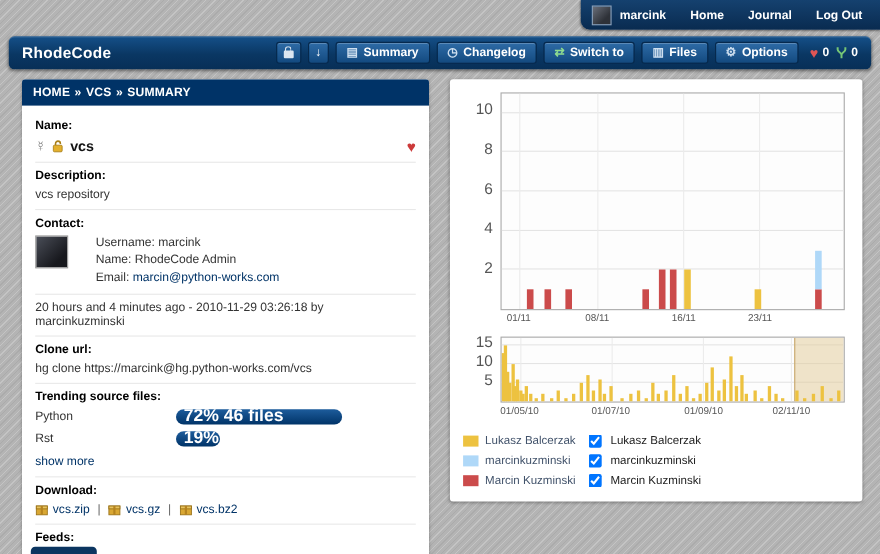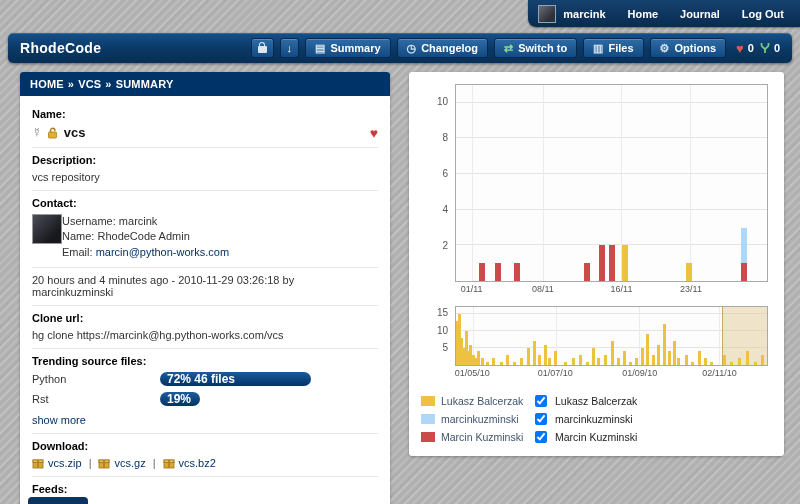--- a/index.html
+++ b/index.html
@@ -54,41 +54,41 @@
 .bc-sep{margin:0 4px;}
 .panel-body{padding:6px 12px 10px;}
 
 .section{padding:6px 0 7px;border-bottom:1px solid #e8e8e8;}
 .section.last{border-bottom:none;}
 .lbl{display:block;font-weight:bold;color:#000;margin-bottom:5px;}
 .name-row{display:flex;align-items:center;gap:5px;}
 .hg-glyph{color:#777;font-size:13px;line-height:1;}
 .repo-name{font-weight:bold;font-size:13px;color:#111;}
 .follow-heart{margin-left:auto;color:#cc3a3a;font-size:14px;line-height:1;cursor:pointer;}
-.contact-row{display:flex;gap:0;}
+.contact-row{display:flex;gap:25px;}
 .contact-avatar{width:30px;height:30px;flex:none;border:1px solid #999;
   background:linear-gradient(135deg,#4a4e58 0%,#17181d 75%);}
 .contact-lines{line-height:1.4;}
 .link{color:#003367;font-weight:normal;text-decoration:none;cursor:pointer;}
 .trend-row{display:flex;align-items:center;margin-bottom:6px;}
 .trend-name{width:128px;flex:none;}
 .trend-track{width:210px;flex:none;}
 .trend-bar{display:block;height:14px;border-radius:8px;
   background:linear-gradient(#1d5c9c,#003367);
-  color:#fff;font-size:12px;font-weight:bold;line-height:14px;padding:0 7px;white-space:nowrap;overflow:hidden;}
+  color:#fff;font-size:16px;font-weight:bold;line-height:14px;padding:0 7px;white-space:nowrap;overflow:hidden;}
 .show-more{display:inline-block;margin-top:2px;}
 .inline-row{display:flex;align-items:center;gap:4px;flex-wrap:wrap;}
 .sep{color:#666;margin:0 3px;}
 .pkg-ic,.feed-ic{display:inline-flex;line-height:0;}
 
 .chart-block{position:relative;margin:6px 4px 0 34px;}
 .ylabels{position:absolute;left:-30px;top:0;width:26px;}
 .ylabels.main-y{height:198px;}
 .ylabels.mini-y{height:60px;}
-.ytick{position:absolute;right:3px;font-size:10px;color:#555;}
+.ytick{position:absolute;right:3px;font-size:14px;color:#555;}
 .plot{position:relative;border:1px solid #a9a9a9;background:#fdfdfd;overflow:hidden;}
 .plot.main{height:198px;}
 .plot.mini{height:60px;}
 .hgrid{position:absolute;left:0;right:0;height:1px;background:#e4e4e4;z-index:0;}
 .vgrid{position:absolute;top:0;bottom:0;width:1px;background:#ececec;z-index:0;}
 .bar{position:absolute;width:6px;z-index:2;}
 .bar.thin{width:3px;}
 .selection{position:absolute;top:0;bottom:0;z-index:1;background:rgba(226,202,150,.5);border-left:1px solid #c8a76b;}
 .xlabels{position:relative;height:14px;}
 .xtick{position:absolute;top:2px;transform:translateX(-50%);font-size:9px;color:#555;white-space:nowrap;}

